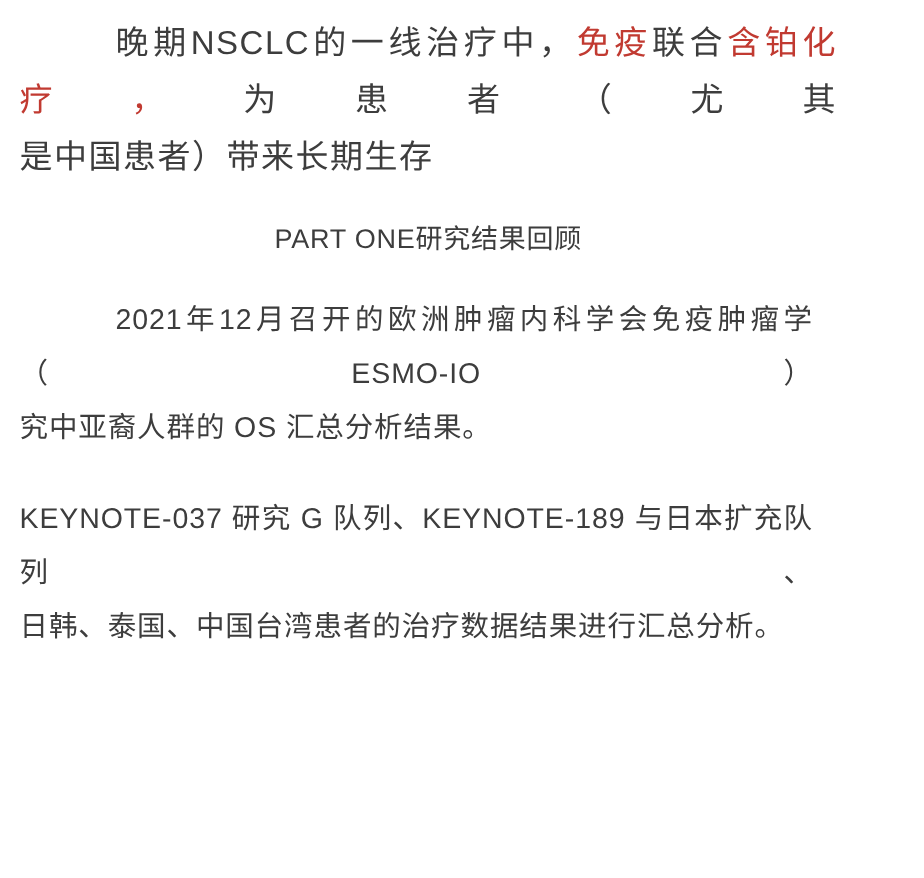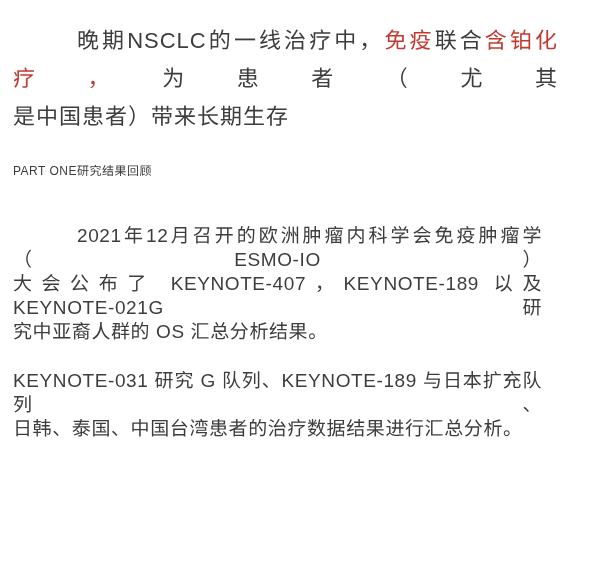--- a/index.html
+++ b/index.html
@@ -11,42 +11,42 @@
     width: 616px;
     height: 585px;
     overflow: hidden;
     font-family: "Liberation Sans", sans-serif;
     color: #3d3d3d;
   }
   .page {
     box-sizing: border-box;
     width: 616px;
     height: 485px;
-    padding: 22px 58px 0 13px;
+    padding: 10px 58px 0 13px;
     background: #ffffff;
   }
   
   .intro {
     font-size: 22px;
     line-height: 38px;
     letter-spacing: 1px;
     margin: 0 0 18px 0;
   }
   
   .heading {
-    font-size: 12px;
+    font-size: 18px;
     line-height: 34px;
     letter-spacing: 0.5px;
-    text-align: left;
-    margin: 0 0 36px 0;
+    text-align: center;
+    margin: 0 0 20px 0;
   }
   
   .para {
     font-size: 19px;
-    line-height: 24px;
+    line-height: 36px;
     letter-spacing: 0.6px;
     margin: 0 16px 25px 0;
   }
   .line { display: block; }
   .jline {
     text-align: justify;
     text-align-last: justify;
   }
   .endline {
     text-align: right;
@@ -62,22 +62,21 @@
 
   <div class="intro">
     <span class="line jline indent"><span>晚期NSCLC的一线治疗中，</span><span class="red">免疫</span><span>联合</span><span class="red">含铂化疗，</span><span>为患者（尤其</span></span>
     <span class="line endline"><span>是中国患者）带来长期生存</span></span>
   </div>
 
   <div class="heading">PART ONE研究结果回顾</div>
 
   <div class="para">
     <span class="line jline indent">2021年12月召开的欧洲肿瘤内科学会免疫肿瘤学（ESMO-IO）</span>
-    <span class="line jline">大会公布了 KEYNOTE-407，KEYNOTE-189 以及 KEYNOTE-021G 研</span>
     <span class="line endline">究中亚裔人群的 OS 汇总分析结果。</span>
   </div>
 
   <div class="para">
-    <span class="line jline">KEYNOTE-031 研究 G 队列、KEYNOTE-189 与日本扩充队列、</span>
+    <span class="line jline">KEYNOTE-037 研究 G 队列、KEYNOTE-189 与日本扩充队列、</span>
     <span class="line endline">日韩、泰国、中国台湾患者的治疗数据结果进行汇总分析。</span>
   </div>
 
 </div>
 
 </body></html>

